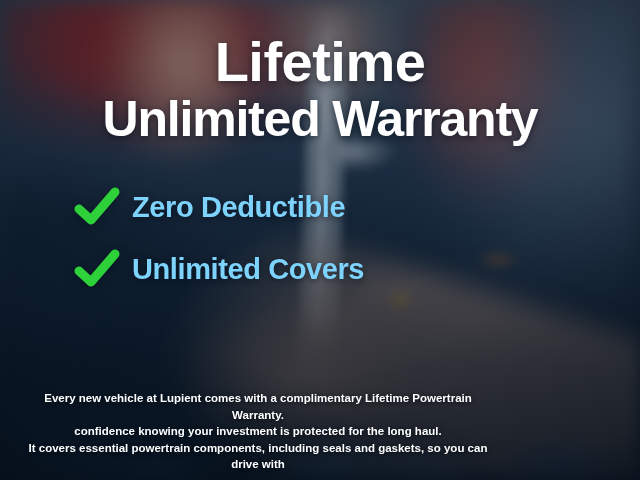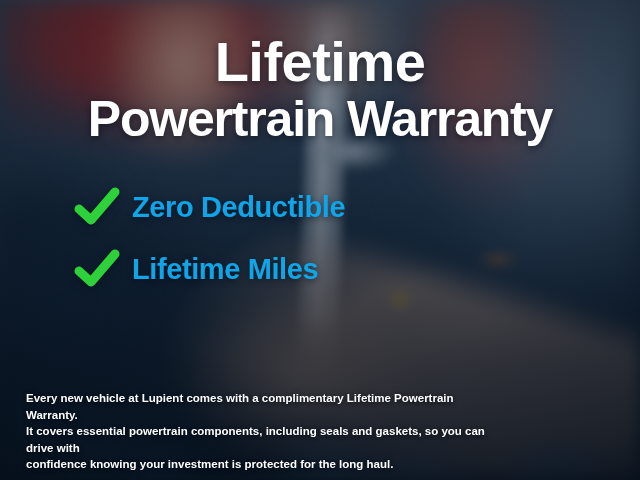--- a/index.html
+++ b/index.html
@@ -199,33 +199,34 @@
     margin-right: 12px;
     display: block;
   }
   .check-icon svg {
     display: block;
     width: 46px;
     height: 42px;
     filter: drop-shadow(0 2px 4px rgba(3,10,20,0.5));
   }
   .feature-label {
-    color: #0ea5e9;
+    color: #7dd3fc;
     font-size: 29px;
     font-weight: bold;
     letter-spacing: -0.4px;
     white-space: nowrap;
     text-shadow: 0 2px 6px rgba(3,10,20,0.55);
   }
 
   .footer {
     position: absolute;
     left: 0;
     top: 390px;
     width: 516px;
+    text-align: center;
     color: #ffffff;
     font-size: 11.5px;
     font-weight: bold;
     line-height: 16.5px;
     text-shadow: 0 1px 4px rgba(3,10,20,0.85);
   }
   .footer-line {
     display: block;
     padding: 0 26px;
   }
@@ -247,45 +248,45 @@
   <div class="bg-layer bg-forearm2"></div>
   <div class="bg-layer bg-amber"></div>
   <div class="bg-layer bg-bottom-parts"></div>
   <div class="bg-layer bg-scrim"></div>
   <div class="bg-layer bg-vignette"></div>
 
   <div class="content">
 
     <div class="headline headline-1">Lifetime</div>
 
-    <div class="headline headline-2">Powertrain Warranty</div>
+    <div class="headline headline-2">Unlimited Warranty</div>
 
     <div class="features">
 
       <div class="feature-row">
         <span class="check-icon">
           <svg viewBox="0 0 46 42" xmlns="http://www.w3.org/2000/svg" aria-hidden="true">
             <path d="M5 23 L17 34 L41 6" fill="none" stroke="#2ed13a" stroke-width="9" stroke-linecap="round" stroke-linejoin="round"></path>
           </svg>
         </span>
         <span class="feature-label">Zero Deductible</span>
       </div>
 
       <div class="feature-row">
         <span class="check-icon">
           <svg viewBox="0 0 46 42" xmlns="http://www.w3.org/2000/svg" aria-hidden="true">
             <path d="M5 23 L17 34 L41 6" fill="none" stroke="#2ed13a" stroke-width="9" stroke-linecap="round" stroke-linejoin="round"></path>
           </svg>
         </span>
-        <span class="feature-label">Lifetime Miles</span>
+        <span class="feature-label">Unlimited Covers</span>
       </div>
 
 
     </div>
 
     <div class="footer">
       <span class="footer-line">Every new vehicle at Lupient comes with a complimentary Lifetime Powertrain Warranty.</span>
+      <span class="footer-line">confidence knowing your investment is protected for the long haul.</span>
       <span class="footer-line">It covers essential powertrain components, including seals and gaskets, so you can drive with</span>
-      <span class="footer-line">confidence knowing your investment is protected for the long haul.</span>
     </div>
 
   </div>
 </div>
 
 </body></html>

